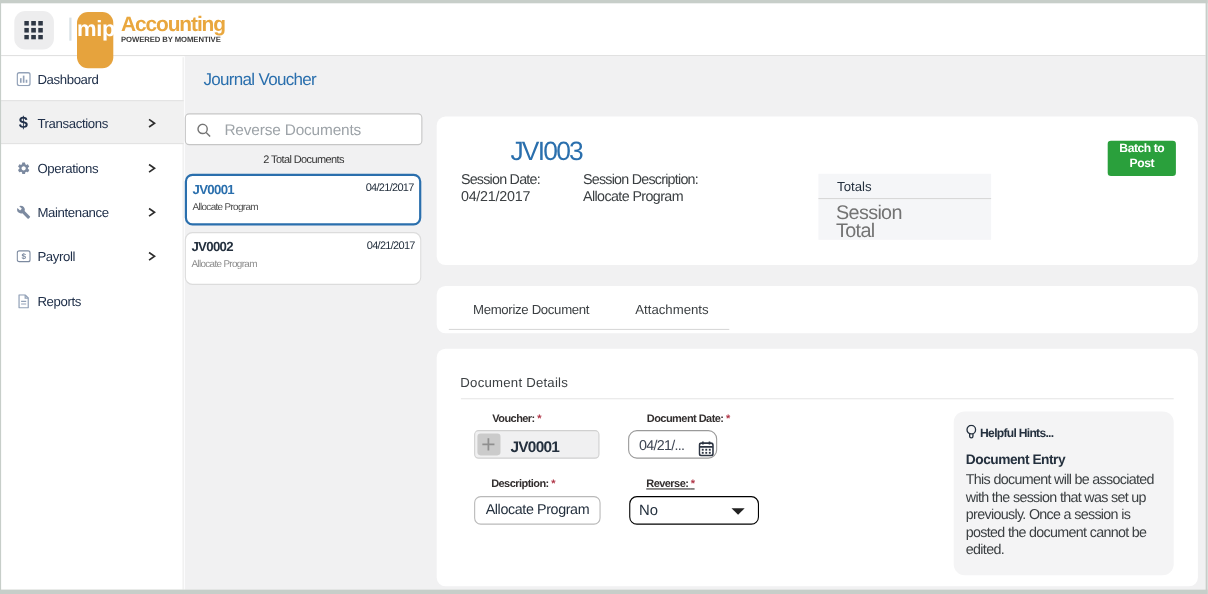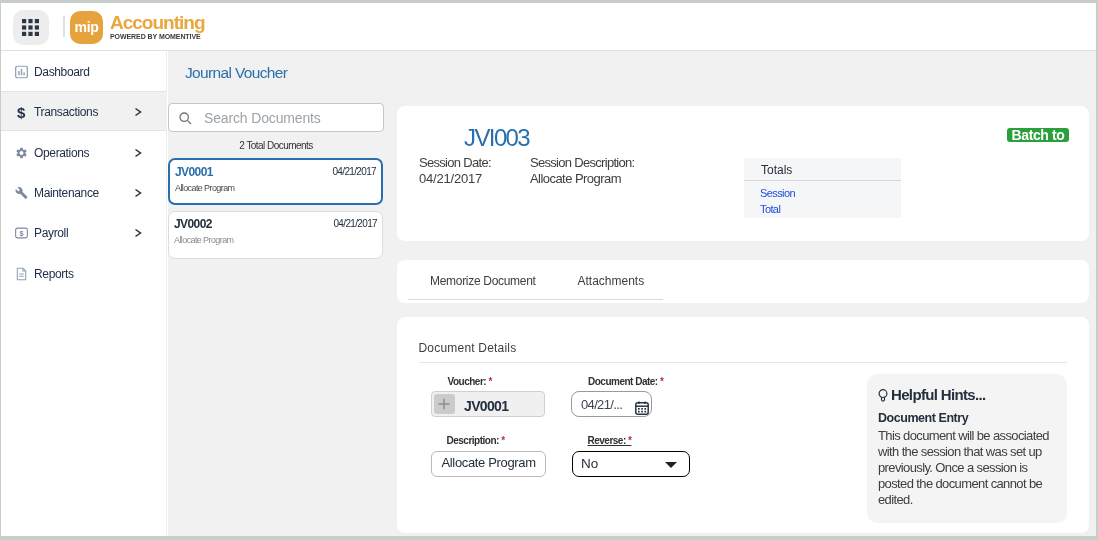--- a/index.html
+++ b/index.html
@@ -3,21 +3,21 @@
 <meta charset="utf-8">
 <style>
 * { margin:0; padding:0; box-sizing:border-box; }
 html,body { width:1098px; height:540px; overflow:hidden; }
 body { position:relative; font-family:"Liberation Sans", sans-serif; background:#ffffff; }
 .edge { position:absolute; background:#c7cec9; z-index:50; }
 
 #header { position:absolute; left:1px; top:3px; width:1095px; height:48px; background:#fff; border-bottom:1px solid #e1e1e1; z-index:5; }
 #gridbtn { position:absolute; left:12px; top:7px; width:36px; height:35px; background:#ededee; border-radius:10px; }
 #divider { position:absolute; left:62px; top:13px; width:2px; height:21px; background:#d9e2e6; }
-#miplogo { position:absolute; left:69px; top:8px; width:33px; height:33px; background:#e6a33d; border-radius:10px; color:#fff; font-size:14px; text-align:center; line-height:32px; font-weight:bold; letter-spacing:-0.3px; }
+#miplogo { position:absolute; left:69px; top:8px; width:33px; height:51px; background:#e6a33d; border-radius:10px; color:#fff; font-size:20px; text-align:center; line-height:32px; font-weight:bold; letter-spacing:-0.3px; }
 #acct { position:absolute; left:109px; top:9px; font-size:19px; font-weight:bold; color:#e9a73e; letter-spacing:-1px; }
 #powered { position:absolute; left:109px; top:29.5px; font-size:7px; font-weight:bold; color:#3b3b3b; letter-spacing:-0.07px; }
 
 #sidebar { position:absolute; left:1px; top:52px; width:166px; height:484px; background:#fff; border-right:1px solid #ececec; z-index:4; }
 .mitem { position:absolute; left:0; width:166px; height:40.33px; }
 .mtext { position:absolute; left:33px; top:50%; transform:translateY(-50%); font-size:12px; letter-spacing:-0.35px; color:#20304a; }
 .micon { position:absolute; left:14px; top:50%; transform:translateY(-50%); width:13px; height:13px; }
 .chev { position:absolute; right:25px; top:50%; transform:translateY(-50%); width:8px; height:9px; }
 #selitem { position:absolute; left:0; top:38.5px; width:166px; height:40px; background:#f1f1f1; border-top:1px solid #e3e3e3; border-bottom:1px solid #e3e3e3; }
 
@@ -38,42 +38,42 @@
 #topcard { left:397px; top:106px; width:692px; height:135px; }
 #tabscard { left:397px; top:260px; width:692px; height:43px; }
 #detailcard { left:397px; top:317px; width:692px; height:216px; }
 
 #jvi { position:absolute; left:419px; top:126px; font-size:24px; letter-spacing:-1.6px; color:#2a6fad; line-height:24px; z-index:7;margin-left:45px; }
 .lbl13 { font-size:13px; color:#3c4043; line-height:15.5px; letter-spacing:-0.7px; }
 #sess1 { position:absolute; left:419px; top:155px; z-index:7; }
 #sess2 { position:absolute; left:530px; top:155px; z-index:7; }
 #totalsbox { position:absolute; left:744px; top:158px; width:157px; height:60px; background:#f5f6f8; z-index:7; }
 #totalsbox .hd { height:23px; border-bottom:1px solid #d8d8d8; font-weight:normal; font-size:12px; color:#24303e; padding:5px 0 0 17px; letter-spacing:0; }
-#totalsbox .bd { padding:4px 0 0 16px; font-size:11px; color:#1d4ed8; line-height:16px; letter-spacing:-0.6px; }
-#batch { position:absolute; left:1007px; top:128px; width:62px; height:14px; background:#2aa03c; border-radius:3px; color:#fff; font-size:14px; font-weight:bold; text-align:center; line-height:14px; letter-spacing:-0.4px; z-index:7; }
+#totalsbox .bd { padding:4px 0 0 16px; font-size:18px; color:#737373; line-height:16px; letter-spacing:-0.6px; }
+#batch { position:absolute; left:1007px; top:128px; width:62px; height:32px; background:#2aa03c; border-radius:3px; color:#fff; font-size:11px; font-weight:bold; text-align:center; line-height:14px; letter-spacing:-0.4px; z-index:7; }
 
 .tab { position:absolute; top:273.5px; font-size:12px; color:#3c4043; z-index:7;text-align:center; }
 #tabline { position:absolute; left:408px; top:298.5px; width:255px; height:1px; background:#d9d9d9; z-index:7; }
 
 #dd-title { position:absolute; left:418.5px; top:340.5px; font-size:12px; letter-spacing:0.2px; color:#3c4043; z-index:7; }
 #dd-line { position:absolute; left:419px; top:361.5px; width:648px; height:1px; background:#e6e6e6; z-index:7; }
 .flabel { position:absolute; font-size:10px; font-weight:bold; color:#332f2f; letter-spacing:-0.5px; z-index:7;margin-left:16px; }
 .flabel .req { color:#b03547; }
 #voucherin { position:absolute; left:431px; top:391px; width:114px; height:26px; background:#f0f0f1; border:1px solid #d0d0d0; border-radius:4px; z-index:7; }
 #plusbtn { position:absolute; left:1.5px; top:2px; width:21.5px; height:20px; background:#cbcbcb; border-radius:3px; }
 #voucherin .vtext { position:absolute; left:32px; top:7.5px; font-size:14px; font-weight:bold; letter-spacing:-0.65px; color:#24303e; line-height:13px; }
 #datein { position:absolute; left:571px; top:391px; width:81px; height:26px; background:#fff; border:1px solid #9a9a9a; border-radius:8px; z-index:7; }
 #datein .vtext { position:absolute; left:9px; top:5.5px; font-size:13px; letter-spacing:-0.65px; color:#3f4654; line-height:13px; }
 #descin { position:absolute; left:430.5px; top:451px; width:115px; height:26px; background:#fff; border:1px solid #b9b9b9; border-radius:6px; z-index:7; }
 #descin .vtext { position:absolute; left:10px; top:3.5px; font-size:13px; letter-spacing:-0.35px; color:#24303e; line-height:13px; }
 #revin { position:absolute; left:571.5px; top:451px; width:118px; height:26px; background:#fff; border:1px solid #000000; border-radius:7px; z-index:7; }
 #revin .vtext { position:absolute; left:8.5px; top:4.5px; font-size:13.5px; color:#24303e; line-height:14px; }
 #caret { position:absolute; right:12px; top:10px; width:0; height:0; border-left:6px solid transparent; border-right:6px solid transparent; border-top:6px solid #222; }
 #hints { position:absolute; left:866.5px; top:374px; width:200px; height:148.5px; background:#f4f4f5; border-radius:10px; z-index:7; }
-#hints .h1 { position:absolute; left:11.5px; top:12px; font-size:15px; font-weight:bold; letter-spacing:-0.65px; color:#24303e; }
+#hints .h1 { position:absolute; left:11.5px; top:12px; font-size:11px; font-weight:bold; letter-spacing:-0.65px; color:#24303e; }
 #hints .h2 { position:absolute; left:11.5px; top:37px; font-size:12.5px; font-weight:bold; letter-spacing:-0.45px; color:#24303e; }
 #hints .bd { position:absolute; left:11.5px; top:54px; font-size:13px; letter-spacing:-0.62px; color:#3c4043; line-height:16px; white-space:nowrap; }
 </style>
 </head>
 <body>
 
 <div class="edge" style="left:0;top:0;width:1098px;height:3px;"></div>
 <div class="edge" style="left:0;top:0;width:1px;height:540px;"></div>
 <div class="edge" style="left:1096px;top:0;width:2px;height:540px;"></div>
 <div class="edge" style="left:0;top:536px;width:1098px;height:4px;"></div>
@@ -156,21 +156,21 @@
   </div>
 </div>
 
 <div id="main"></div>
 <div id="jvheading">Journal Voucher</div>
 <div id="search">
   <svg style="position:absolute;left:10px;top:8px" width="13" height="13" viewBox="0 0 13 13">
       <circle cx="5.2" cy="5.2" r="4.2" fill="none" stroke="#757575" stroke-width="1.3"></circle>
       <line x1="8.4" y1="8.4" x2="12" y2="12" stroke="#757575" stroke-width="1.3"></line>
     </svg>
-  <span class="ph">Search Documents</span>
+  <span class="ph">Reverse Documents</span>
 </div>
 <div id="totaldocs">2 Total Documents</div>
 <div class="doccard" id="card1">
   <div class="dcode" style="color:#2a6fad;">JV0001</div>
   <div class="ddate">04/21/2017</div>
   <div class="ddesc" style="color:#4a4a4a;">Allocate Program</div>
 </div>
 <div class="doccard" id="card2">
   <div class="dcode" style="color:#24303e;">JV0002</div>
   <div class="ddate">04/21/2017</div>

